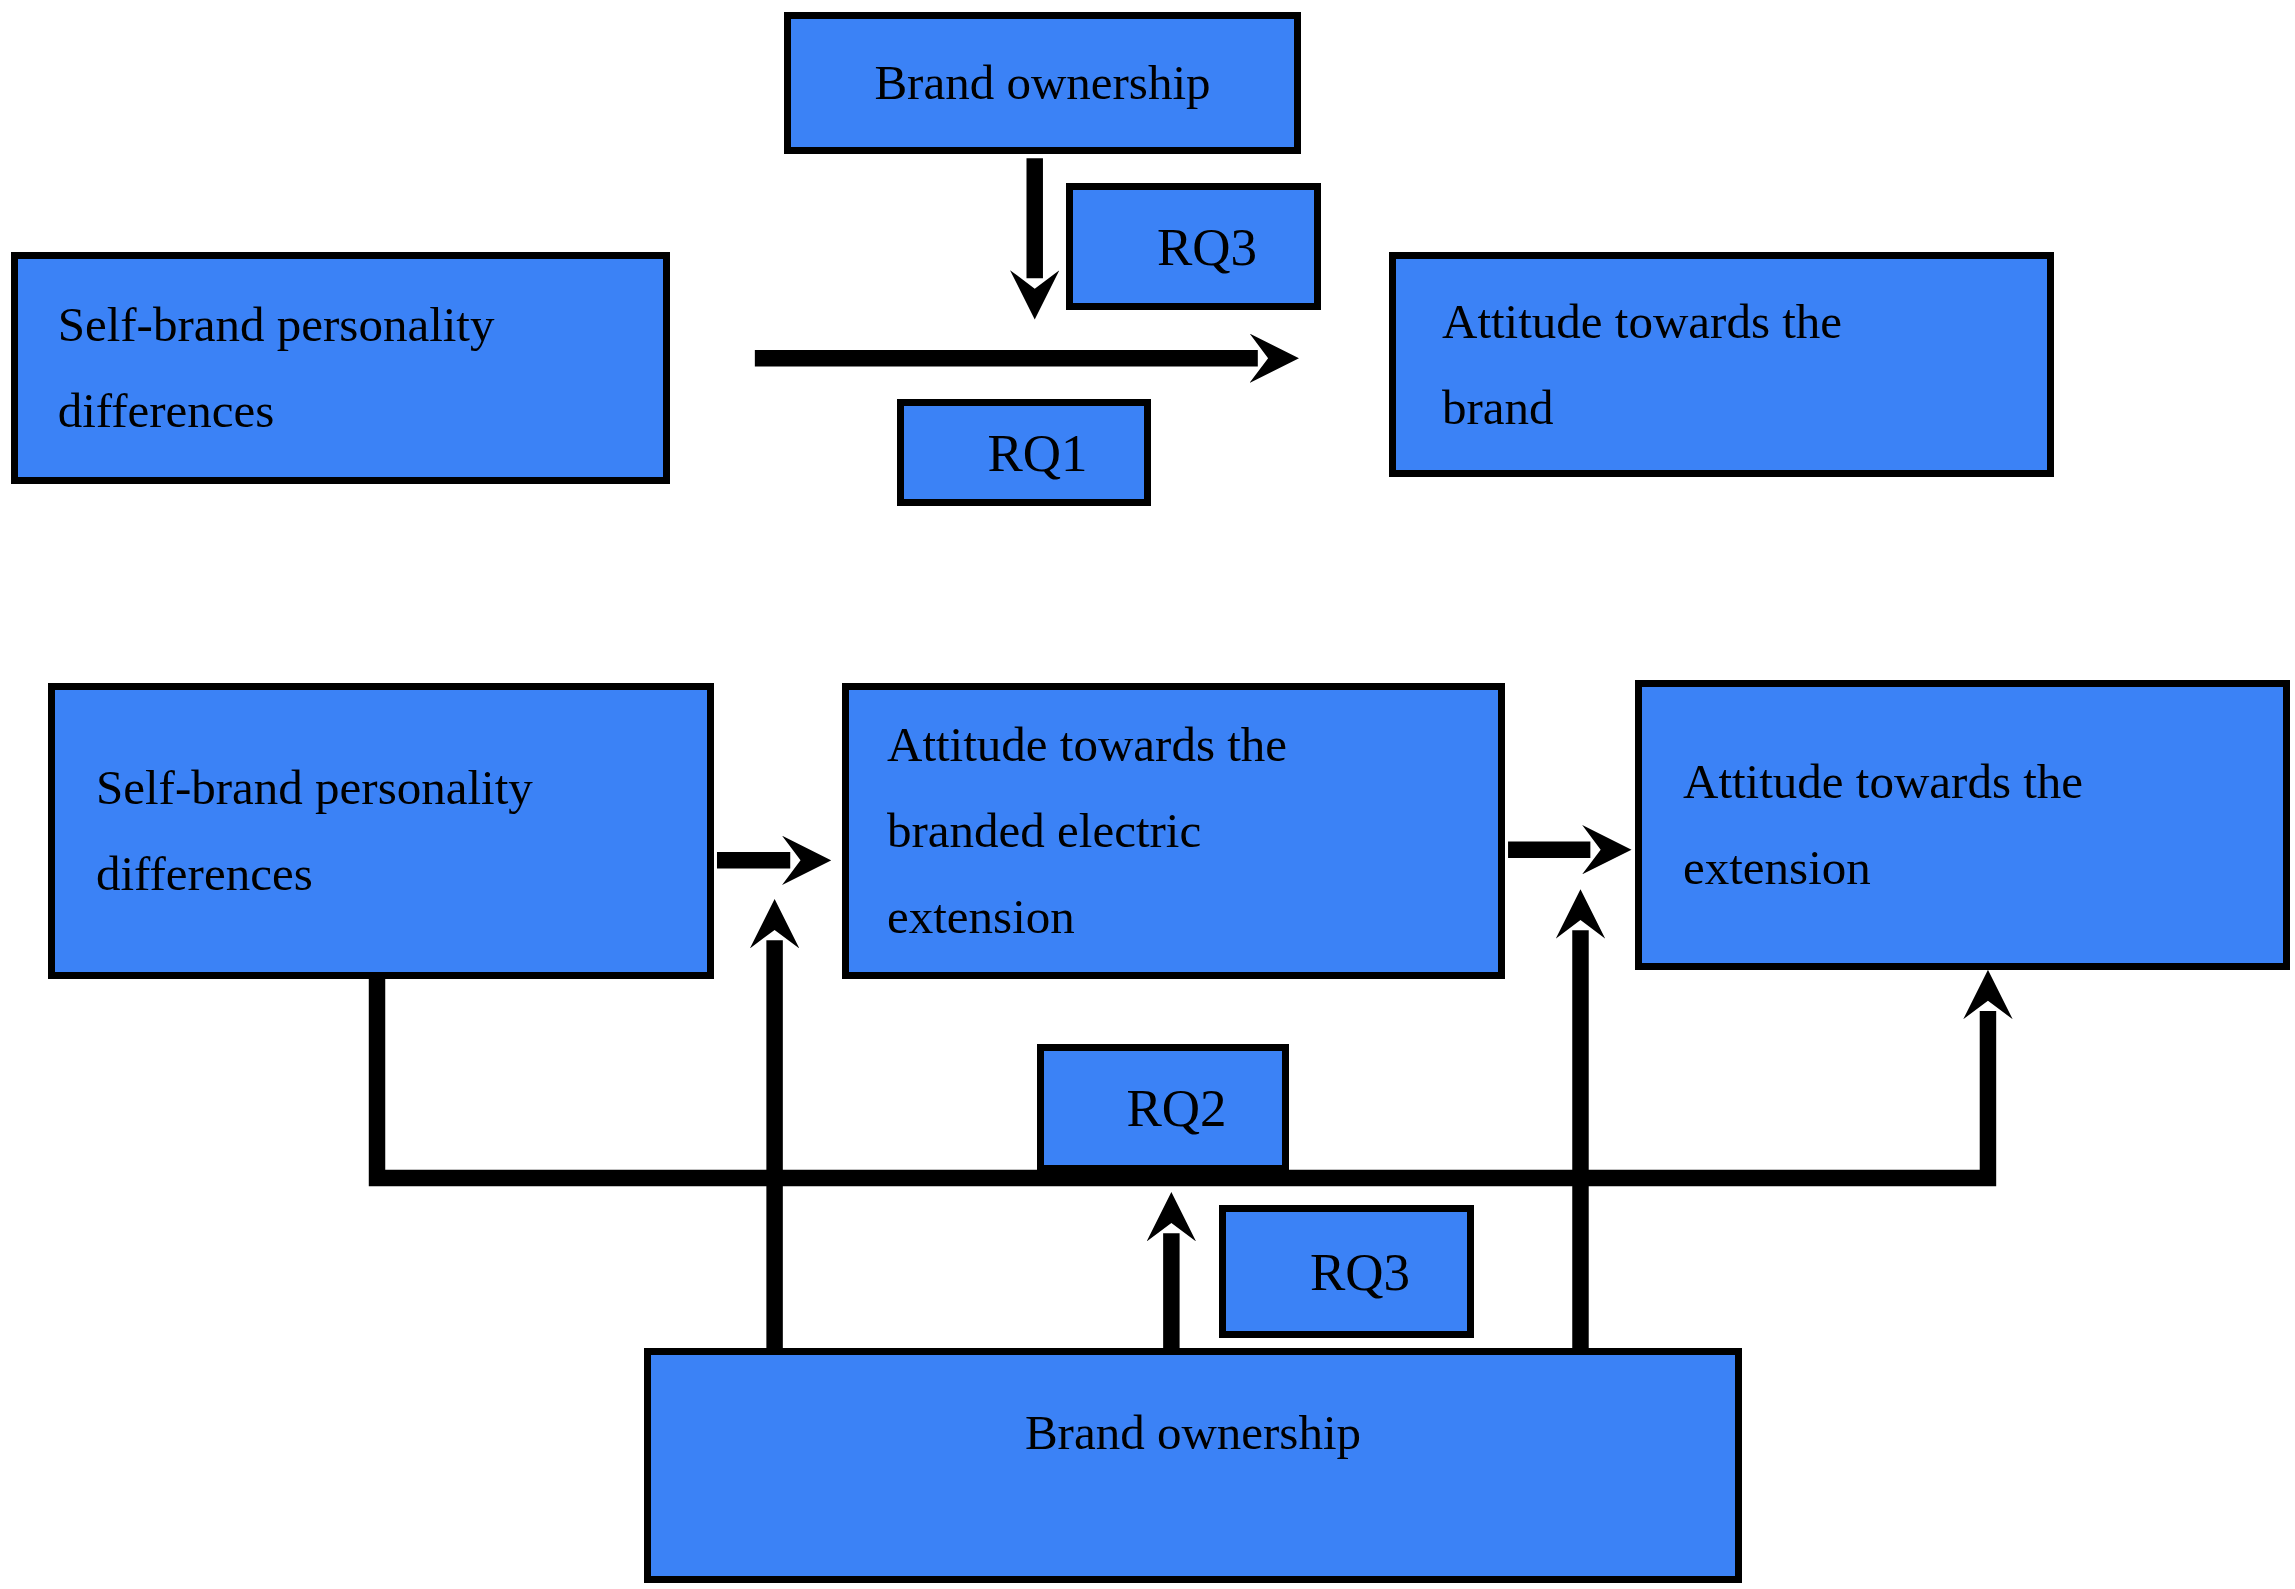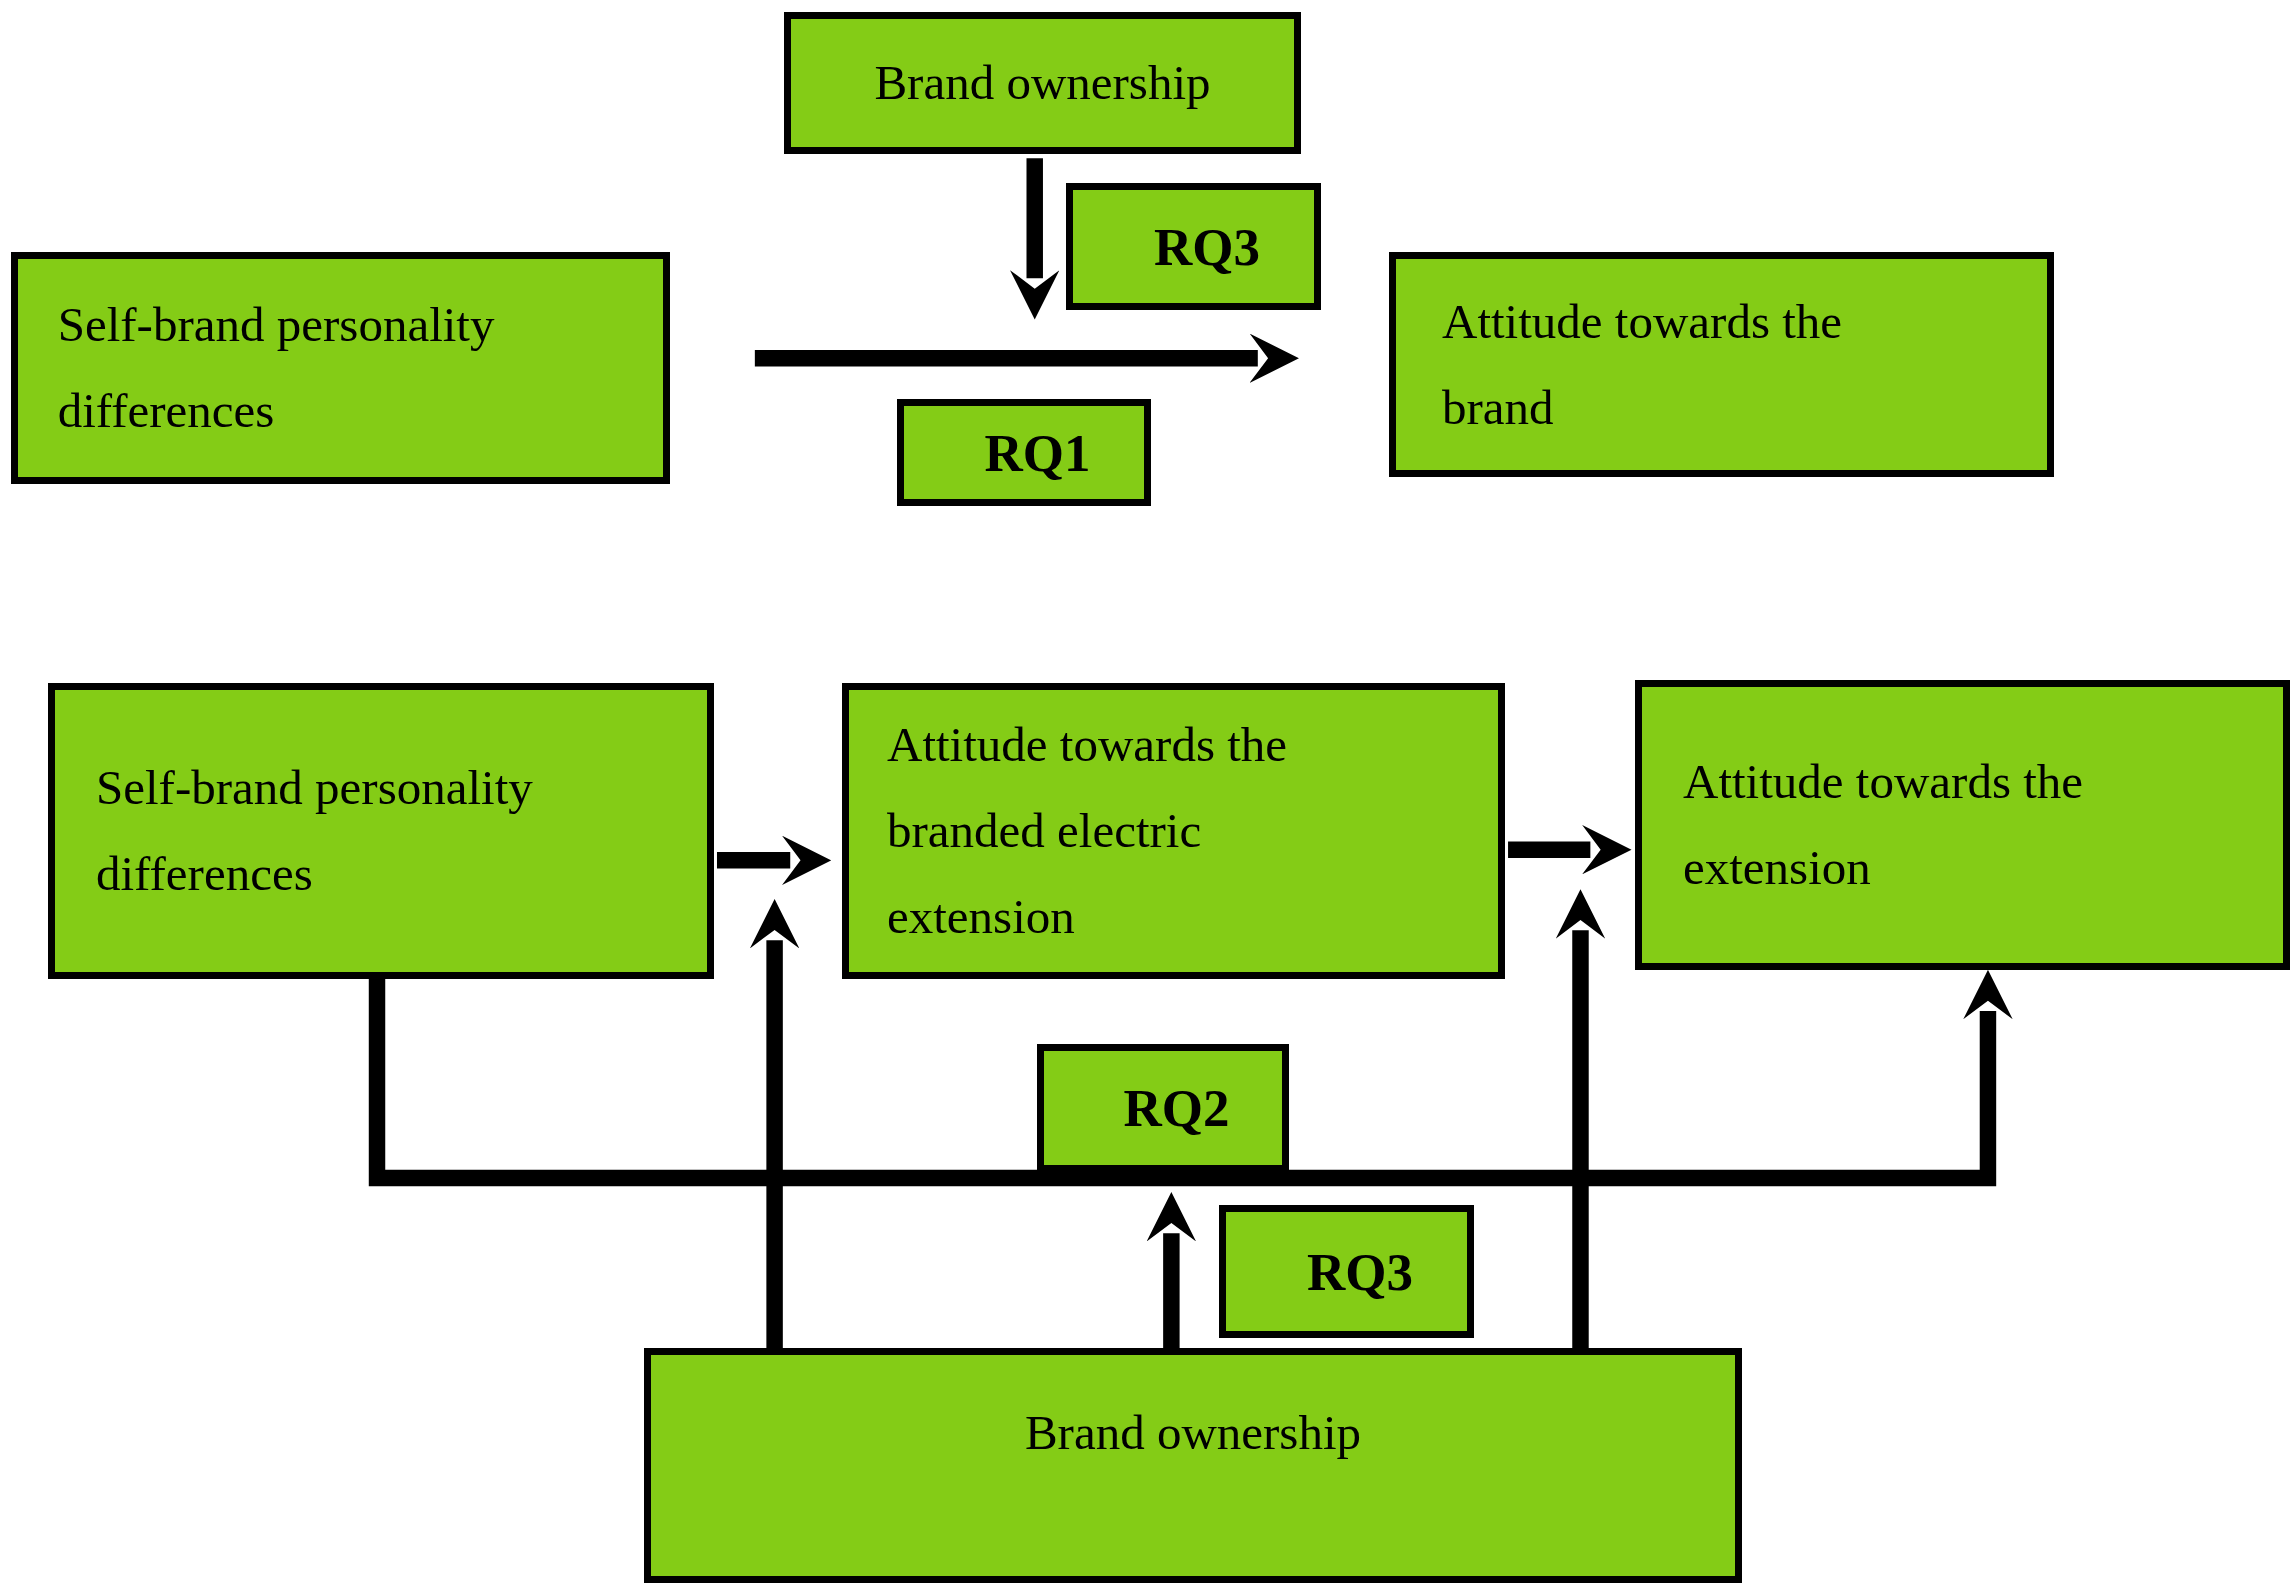--- a/index.html
+++ b/index.html
@@ -21,39 +21,39 @@
     left: 0;
     top: 0;
     width: 2295px;
     height: 1589px;
     pointer-events: none;
   }
   .box {
     position: absolute;
     box-sizing: border-box;
     border: 7.4px solid #000000;
-    background: #84cc16;
+    background: #3b82f6;
     display: flex;
     flex-direction: column;
     justify-content: center;
     align-items: flex-start;
     font-size: 49px;
     line-height: 86px;
     white-space: nowrap;
   }
   .box.center-h {
     align-items: center;
   }
   .box.top-anchored {
     justify-content: flex-start;
     padding-top: 35px;
   }
   .box.rq {
     align-items: center;
-    font-weight: bold;
+    font-weight: normal;
     font-size: 53px;
     padding-left: 27px;
   }
 </style>
 </head>
 <body>
 
 <div class="canvas">
 
   <svg class="connectors" viewBox="0 0 2788 1930" xmlns="http://www.w3.org/2000/svg">

